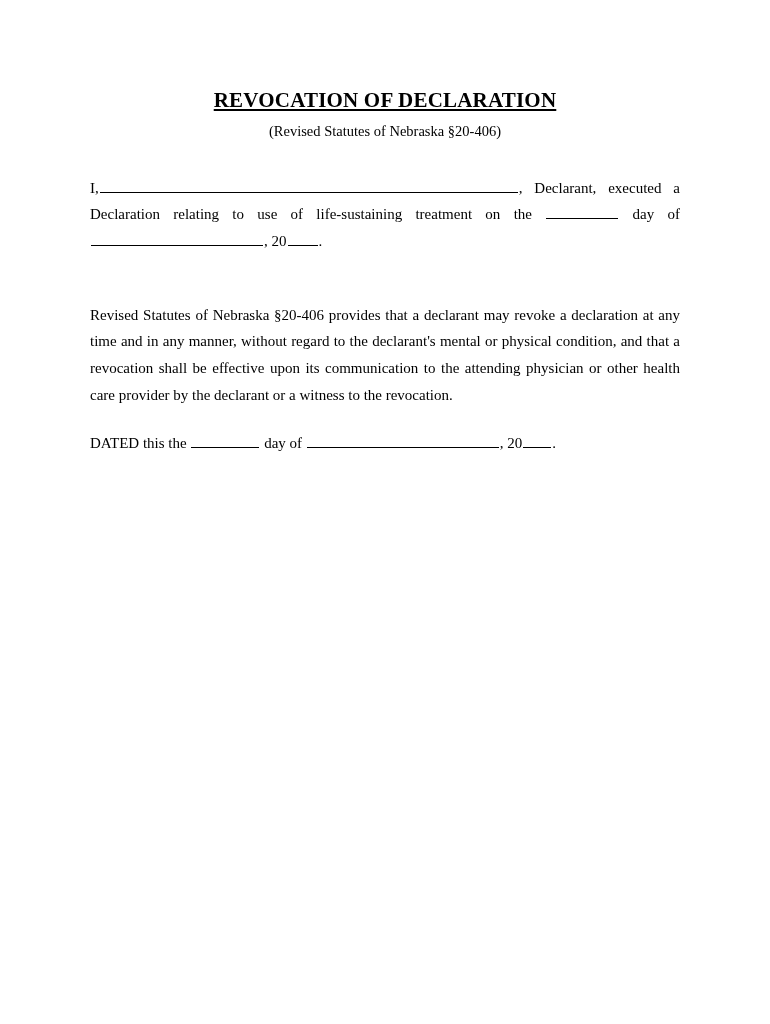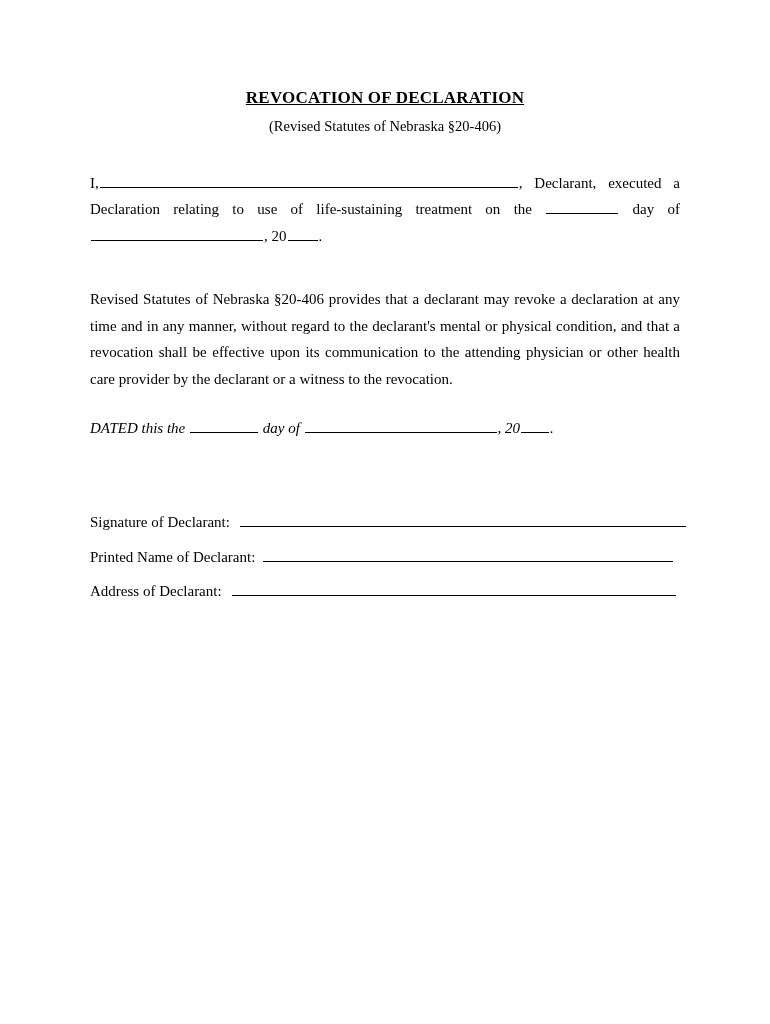--- a/index.html
+++ b/index.html
@@ -16,41 +16,41 @@
   }
   .page {
     width: 770px;
     height: 1024px;
     box-sizing: border-box;
     padding: 88px 90px 0 90px;
     position: relative;
   }
   .doc-title {
     text-align: center;
-    font-size: 17px;
+    font-size: 21px;
     font-weight: bold;
     text-decoration: underline;
     letter-spacing: 0.2px;
     margin: 0 0 6px 0;
     line-height: 1.2;
   }
   .doc-subtitle {
     text-align: center;
     font-size: 14.5px;
     margin: 10px 0 34px 0;
     line-height: 1.2;
   }
   .para {
     font-size: 15px;
     line-height: 1.78;
     text-align: justify;
     margin: 0 0 22px 0;
   }
   .para.intro {
-    margin-bottom: 36px;
+    margin-bottom: 47px;
   }
   .para.block {
     text-align: justify;
   }
   .para.last-line {
     text-align: left;
   }
   .fill {
     display: inline-block;
     border-bottom: 1px solid #000;
@@ -81,21 +81,21 @@
   }
   .sig-line {
     display: inline-block;
     border-bottom: 1px solid #000;
     height: 0.95em;
     vertical-align: baseline;
   }
   .sig-line.s1 { width: 446px; margin-left: 10px; }
   .sig-line.s2 { width: 410px; margin-left: 8px; }
   .sig-line.s3 { width: 444px; margin-left: 10px; }
-  .nowrap { white-space: nowrap; font-style: italic; }
+  .nowrap { white-space: nowrap; }
 </style>
 </head>
 <body>
 
 <div class="page">
 
   <h1 class="doc-title">REVOCATION OF DECLARATION</h1>
   <div class="doc-subtitle">(Revised Statutes of Nebraska §20-406)</div>
 
   <p class="para intro">
@@ -112,25 +112,14 @@
 
   <p class="para last-line">
     <span class="nowrap">
       <span>DATED this the</span>
       <span class="fill f-dated-day"></span>
       <span>day of</span>
       <span class="fill f-dated-month"></span><span>, 20</span><span class="fill f-dated-yr"></span><span>.</span>
     </span>
   </p>
 
-  <div class="sig-block">
-    <div class="sig-row">
-      <span class="sig-label">Signature of Declarant:</span><span class="sig-line s1"></span>
-    </div>
-    <div class="sig-row">
-      <span class="sig-label">Printed Name of Declarant:</span><span class="sig-line s2"></span>
-    </div>
-    <div class="sig-row">
-      <span class="sig-label">Address of Declarant:</span><span class="sig-line s3"></span>
-    </div>
-  </div>
 
 </div>
 
 </body></html>

